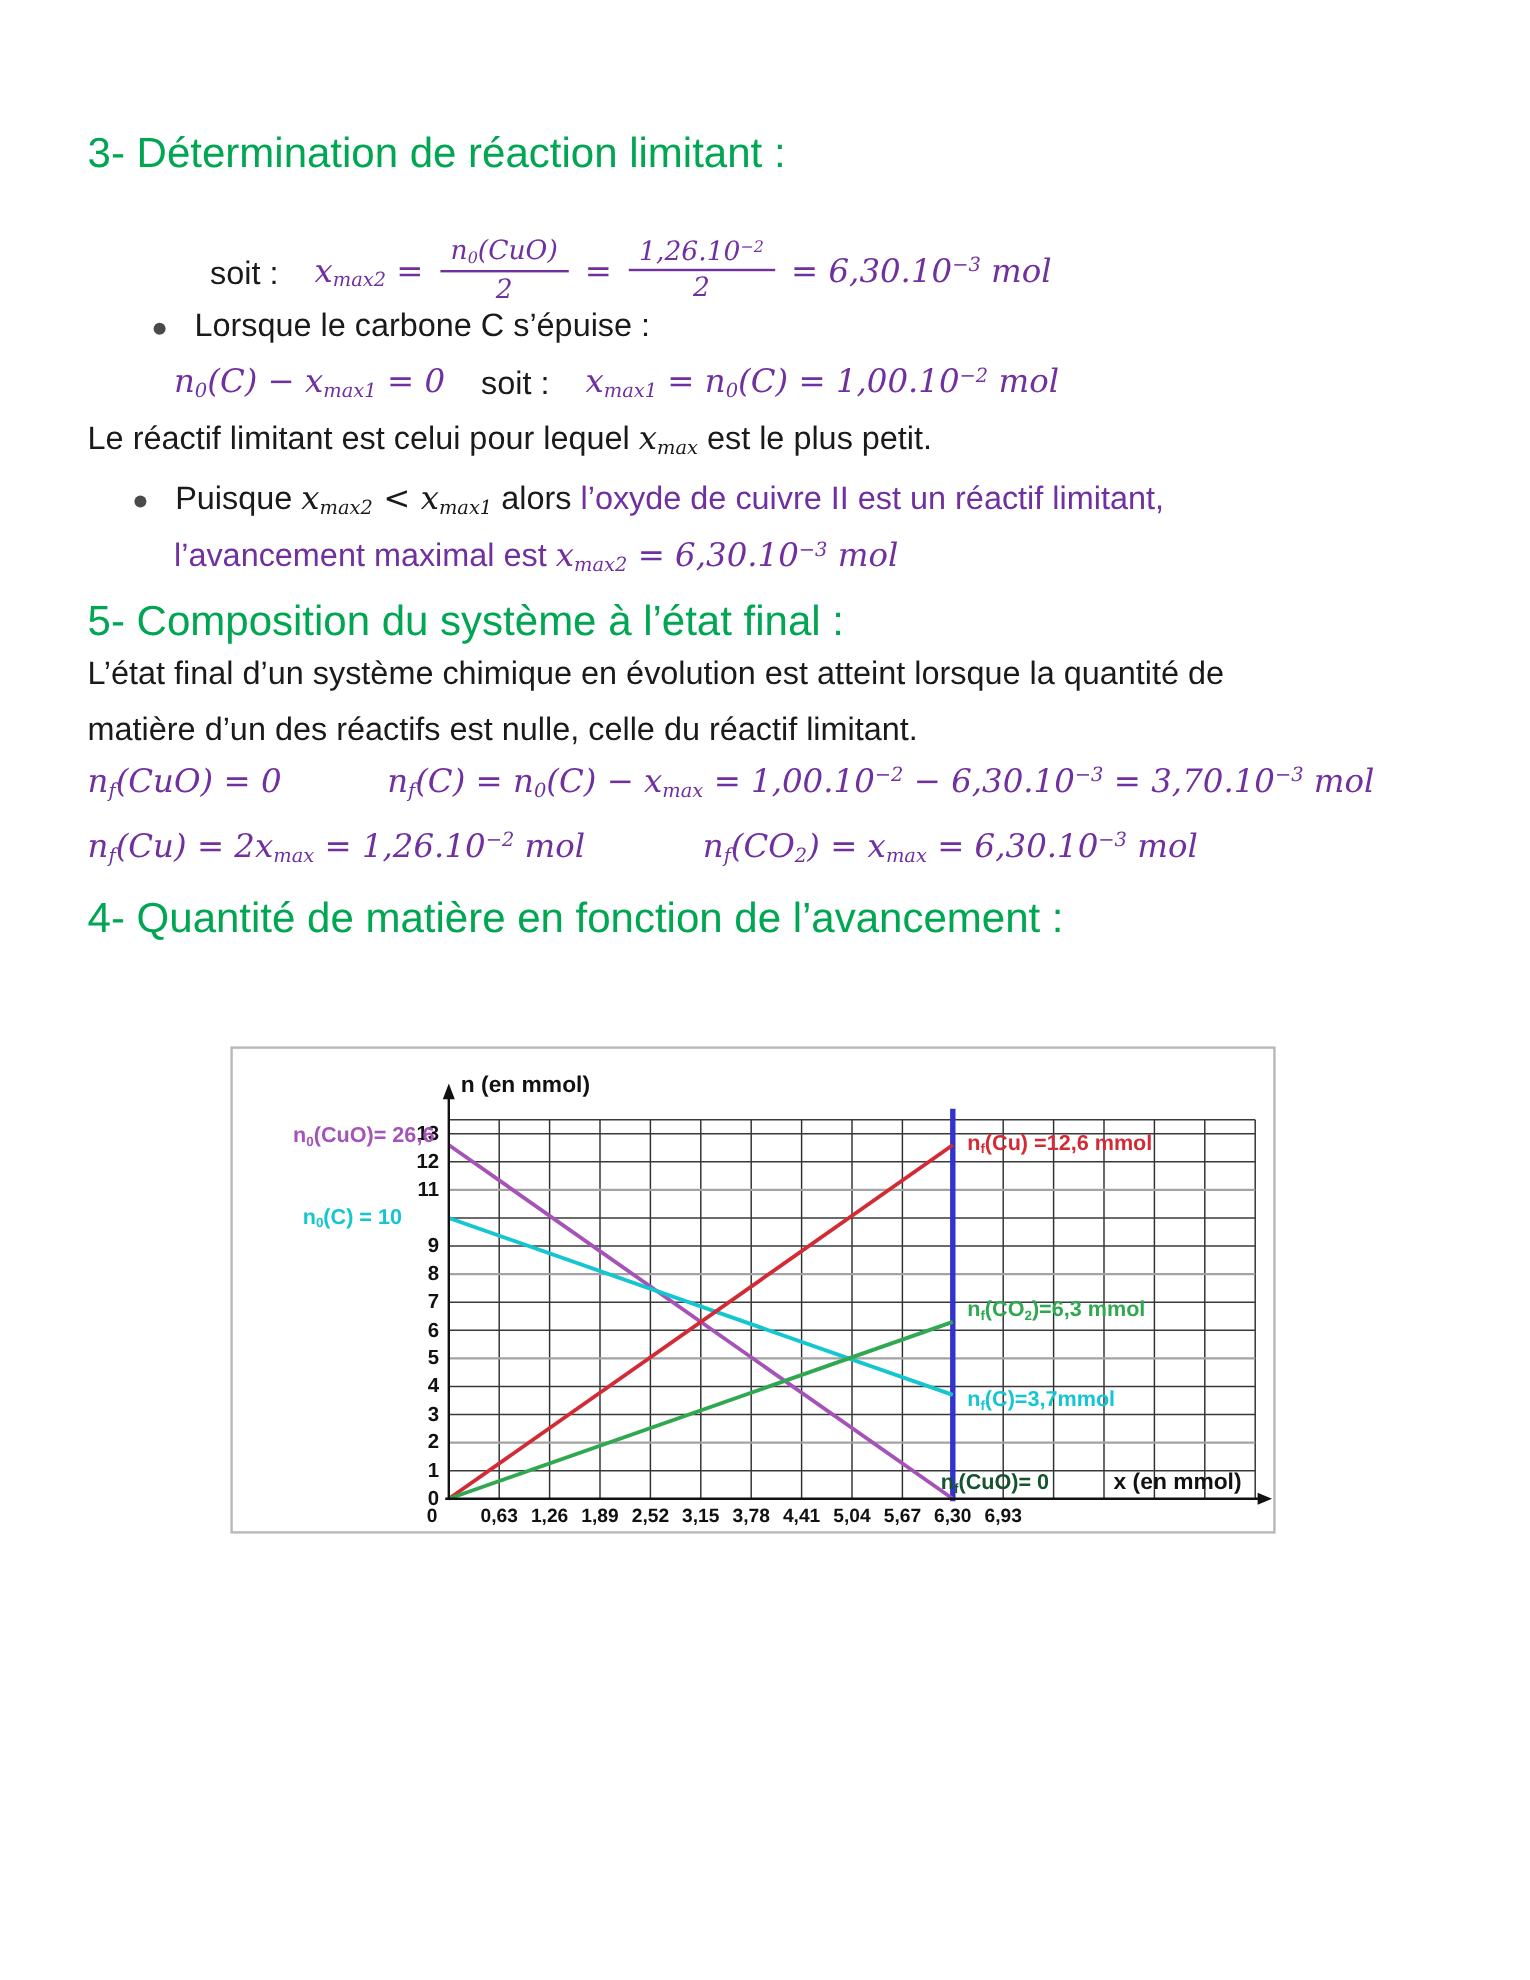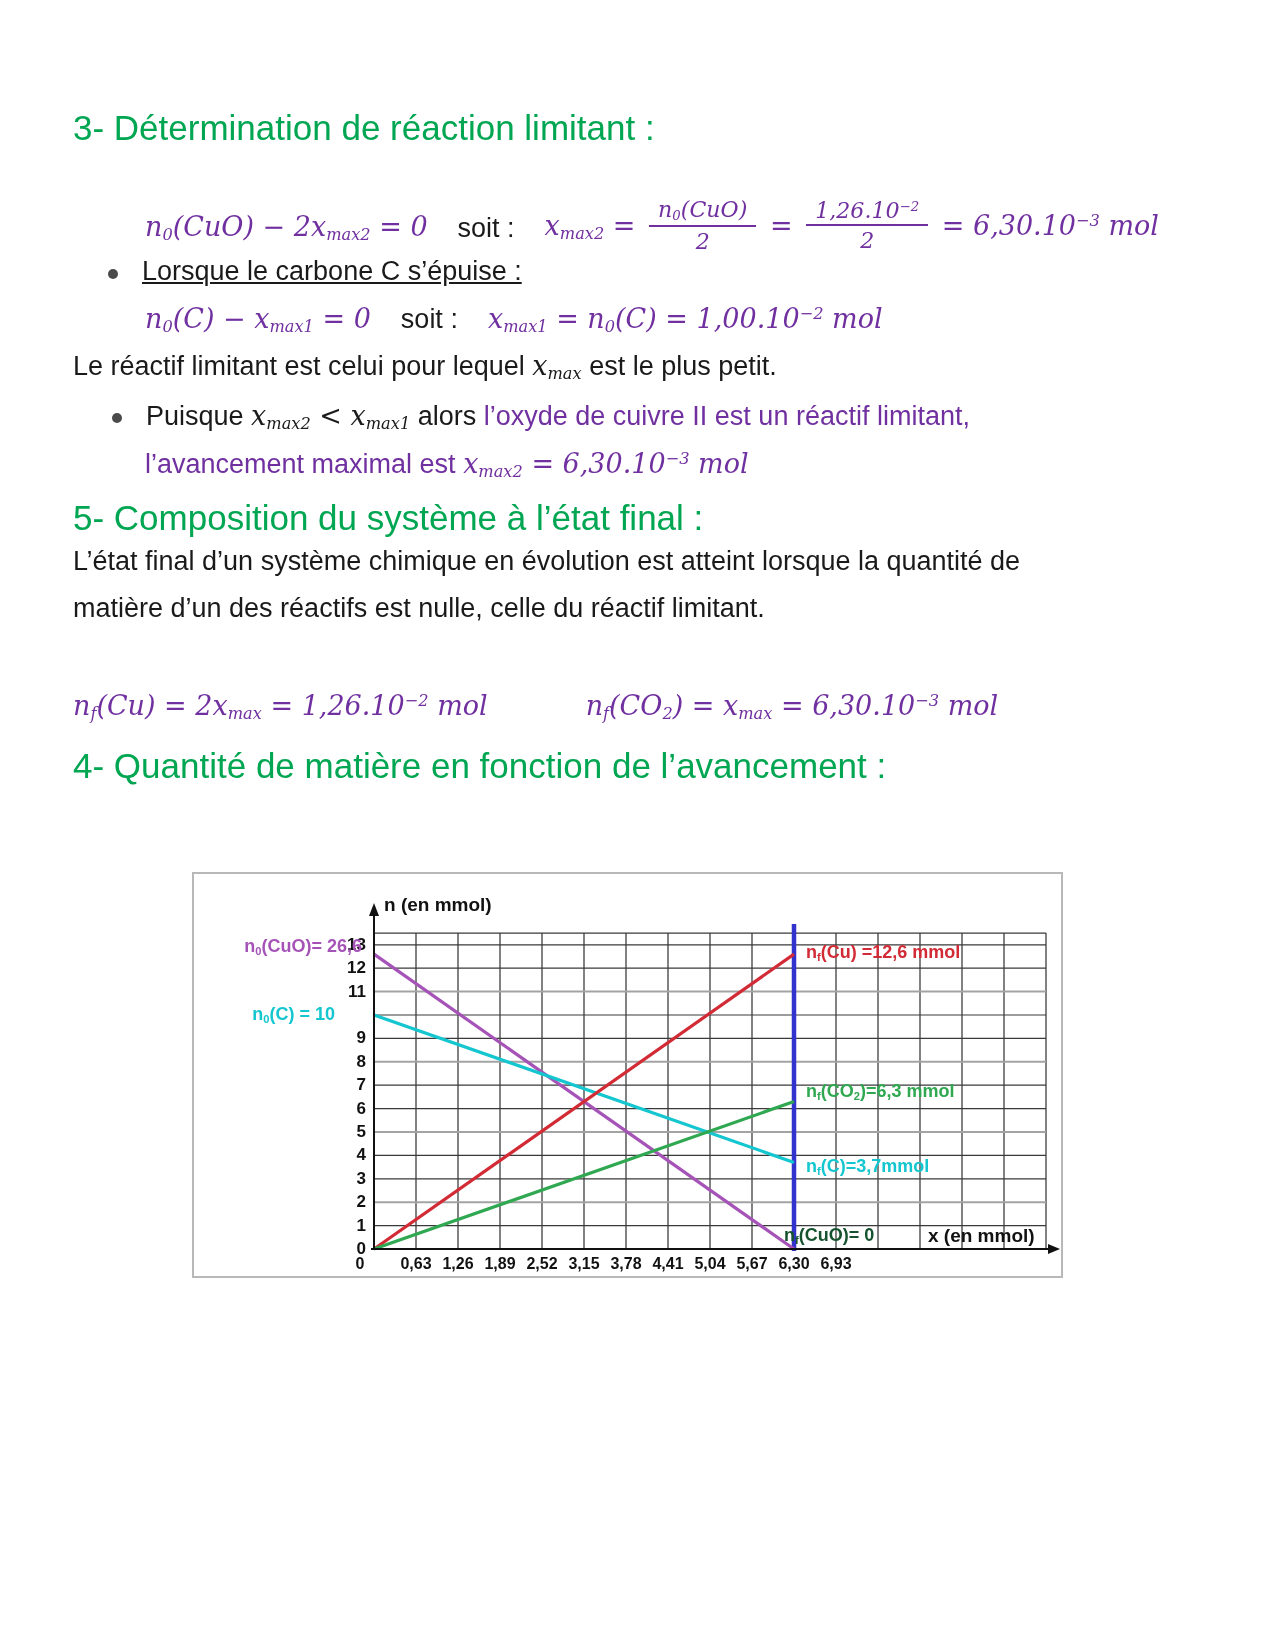--- a/index.html
+++ b/index.html
@@ -38,32 +38,31 @@
 </style>
 </head>
 <body>
 
 <div class="page">
 
   <div class="abs h-green" style="left:73px; top:108px;">3- Détermination de réaction limitant :</div>
 
 
   <div class="abs eqrow" style="left:145px; top:196px; height:64px;">
-    <span class="math purple">n<sub>0</sub>(CuO) − 2x<sub>max2</sub> = 0</span>
     <span class="body-txt" style="margin:0 30px;">soit :</span>
     <span class="math purple">x<sub>max2</sub> = <span class="frac">
           <span class="ft">n<sub>0</sub>(CuO)</span>
           <span class="fb">2</span>
         </span> = <span class="frac">
           <span class="ft">1,26.10<sup>−2</sup></span>
           <span class="fb">2</span>
         </span> = 6,30.10<sup>−3</sup> mol</span>
   </div>
 
-  <div class="abs bullet-row" style="left:108px; top:256px;text-decoration:underline;">
+  <div class="abs bullet-row" style="left:128px; top:256px;">
     <span class="dot"></span>
     <span class="body-txt">Lorsque le carbone C s’épuise :</span>
   </div>
 
   <div class="abs eqrow" style="left:145px; top:303px;">
     <span class="math purple">n<sub>0</sub>(C) − x<sub>max1</sub> = 0</span>
     <span class="body-txt" style="margin:0 30px;">soit :</span>
     <span class="math purple">x<sub>max1</sub> = n<sub>0</sub>(C) = 1,00.10<sup>−2</sup> mol</span>
   </div>
 
@@ -74,20 +73,25 @@
     <span class="body-txt"><span>Puisque </span><span class="math">x<sub>max2</sub> &lt; x<sub>max1</sub></span><span> alors </span><span class="purple-txt">l’oxyde de cuivre II est un réactif limitant,</span></span>
   </div>
 
   <div class="abs body-txt" style="left:145px; top:448px;"><span class="purple-txt">l’avancement maximal est </span><span class="math purple">x<sub>max2</sub> = 6,30.10<sup>−3</sup> mol</span></div>
 
   <div class="abs h-green" style="left:73px; top:498px;">5- Composition du système à l’état final :</div>
 
   <div class="abs body-txt" style="left:73px; top:593px;">matière d’un des réactifs est nulle, celle du réactif limitant.</div>
   <div class="abs body-txt" style="left:73px; top:546px;">L’état final d’un système chimique en évolution est atteint lorsque la quantité de</div>
 
+  <div class="abs eqrow" style="left:73px; top:636px;">
+    <span class="math purple">n<sub>f</sub>(CuO) = 0</span>
+    <span style="width:88px;"></span>
+    <span class="math purple">n<sub>f</sub>(C) = n<sub>0</sub>(C) − x<sub>max</sub> = 1,00.10<sup>−2</sup> − 6,30.10<sup>−3</sup> = 3,70.10<sup>−3</sup> mol</span>
+  </div>
 
   <div class="abs eqrow" style="left:73px; top:690px;text-align:center;">
     <span class="math purple">n<sub>f</sub>(Cu) = 2x<sub>max</sub> = 1,26.10<sup>−2</sup> mol</span>
     <span style="width:98px;"></span>
     <span class="math purple">n<sub>f</sub>(CO<sub>2</sub>) = x<sub>max</sub> = 6,30.10<sup>−3</sup> mol</span>
   </div>
 
   <div class="abs h-green" style="left:73px; top:746px;">4- Quantité de matière en fonction de l’avancement :</div>
 
   <div class="figure">

